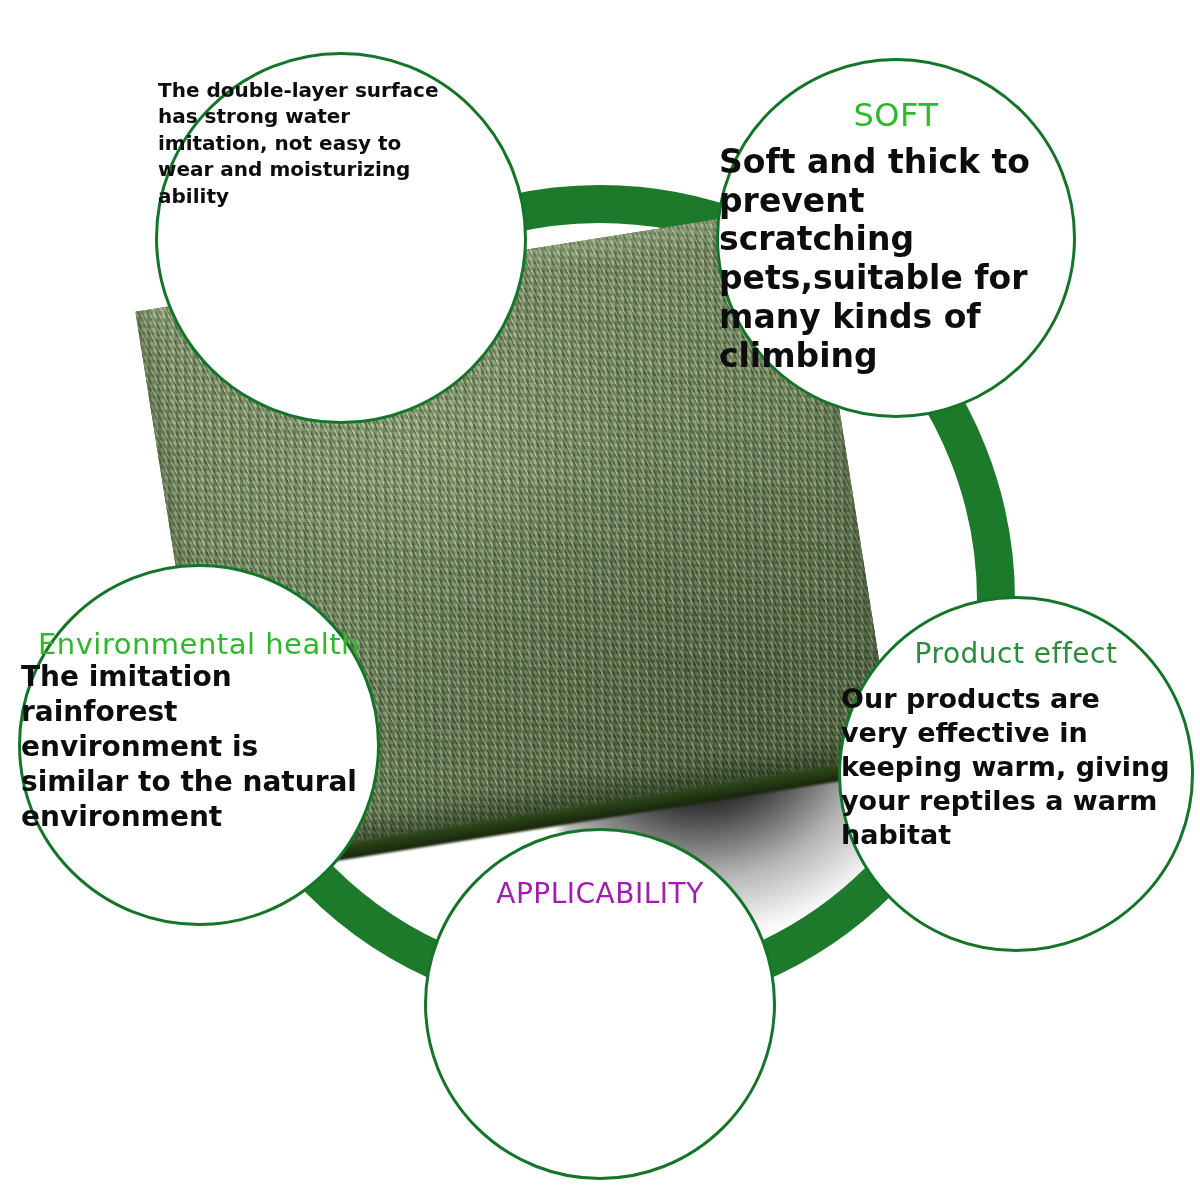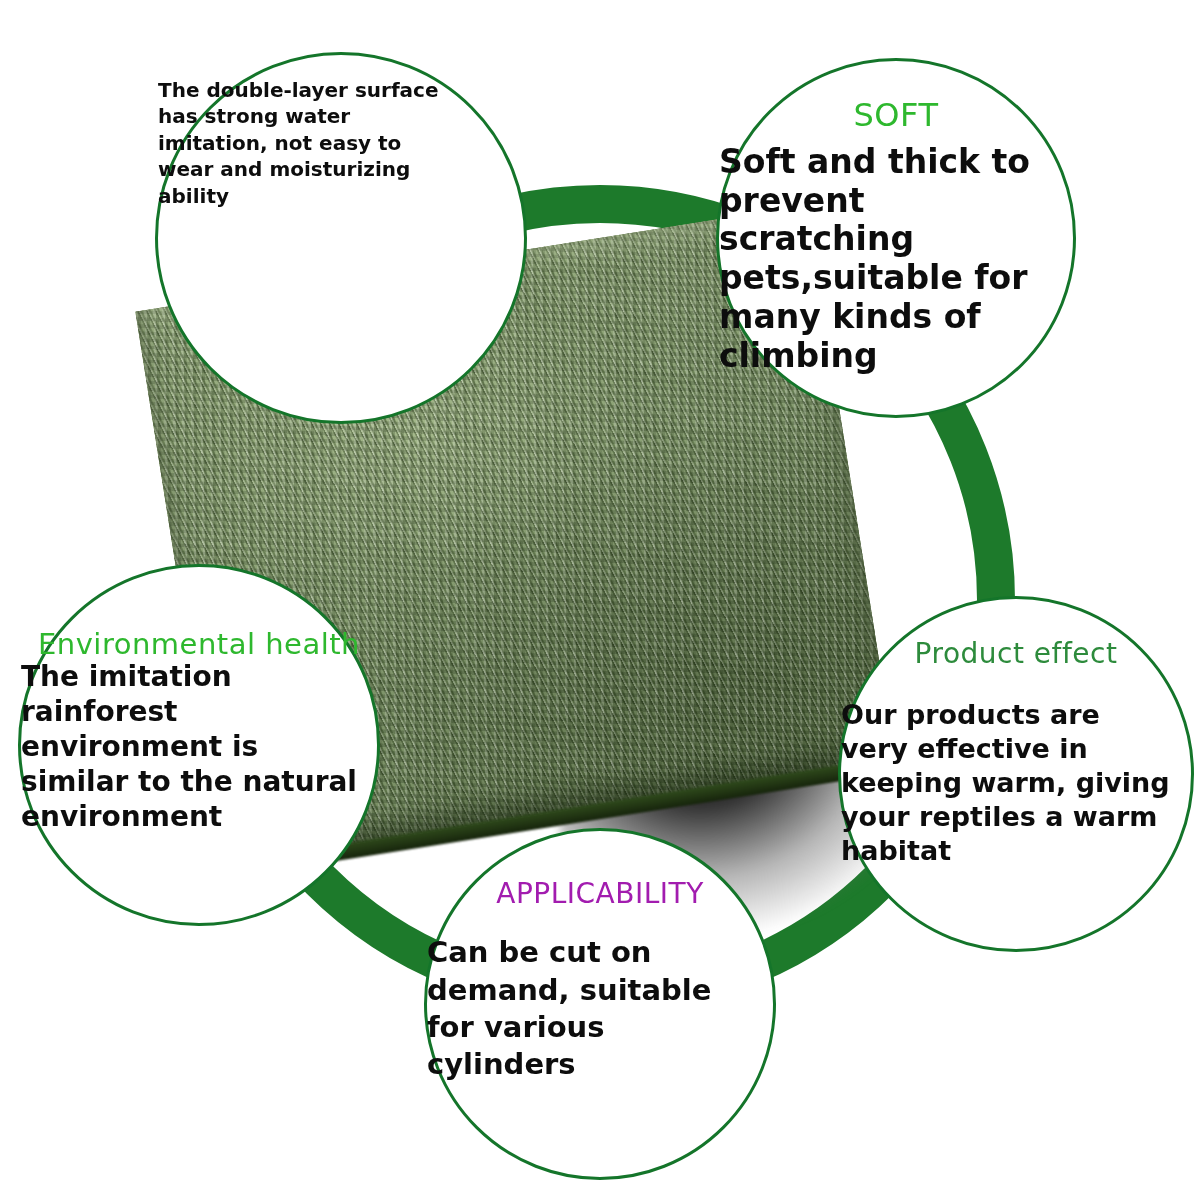--- a/index.html
+++ b/index.html
@@ -128,21 +128,21 @@
     left: 18px; top: 564px; width: 362px; height: 362px;
   }
   #b-env .title { font-size: 29px; margin-top: 62px; }
   #b-env .body  { font-size: 28px; margin-top: 0; width: 348px; line-height: 1.25; }
 
   
   #b-prod {
     left: 838px; top: 596px; width: 356px; height: 356px;
   }
   #b-prod .title { font-size: 28px; color: #2d8b3c; margin-top: 40px; }
-  #b-prod .body  { font-size: 27px; margin-top: 30px; width: 330px; line-height: 1.26; }
+  #b-prod .body  { font-size: 27px; margin-top: 14px; width: 330px; line-height: 1.26; }
 
   
   #b-app {
     left: 424px; top: 828px; width: 352px; height: 352px;
   }
   #b-app .title { font-size: 28px; color: #a21caf; margin-top: 48px; }
   #b-app .body  { font-size: 29px; margin-top: 26px; width: 300px; line-height: 1.28; }
 </style>
 </head>
 <body>
@@ -172,16 +172,15 @@
     <div class="body">The imitation rainforest environment is similar to the natural environment</div>
   </div>
 
   <div class="bubble" id="b-prod">
     <div class="title">Product effect</div>
     <div class="body">Our products are very effective in keeping warm, giving your reptiles a warm habitat</div>
   </div>
 
   <div class="bubble" id="b-app">
     <div class="title">APPLICABILITY</div>
-    <div class="body">Can be cut on demand, suitable for various cylinders</div>
   </div>
 
 </div>
 
 </body></html>

